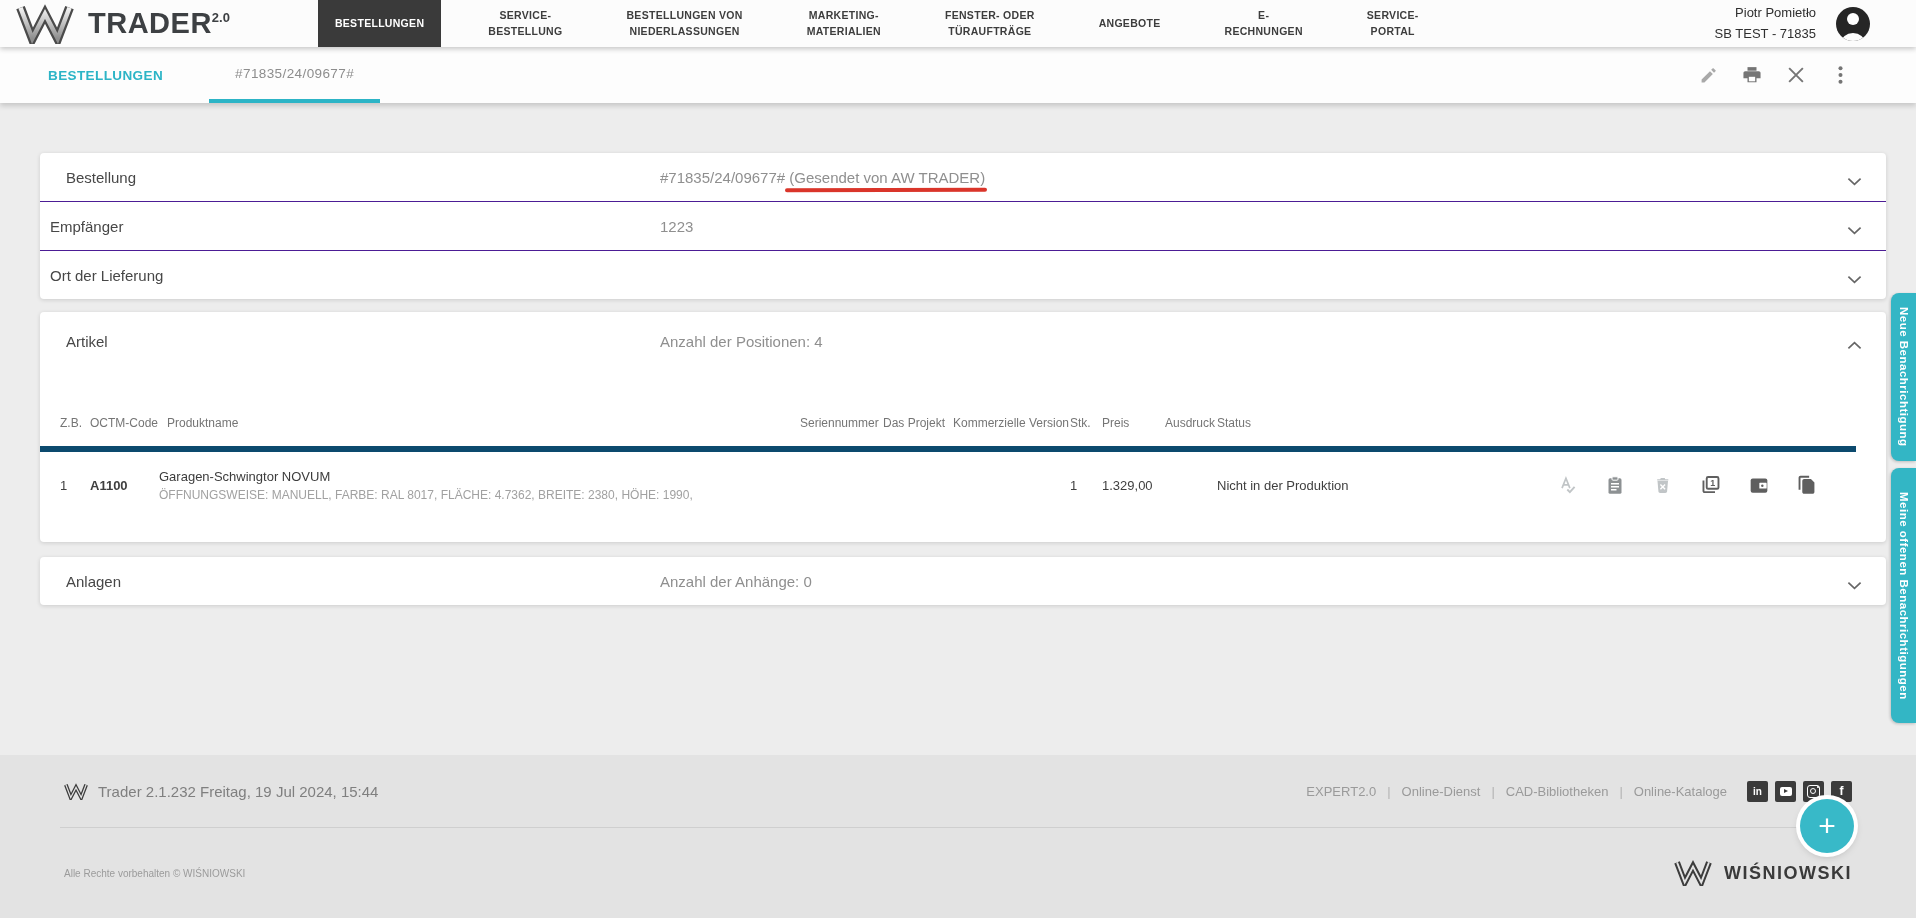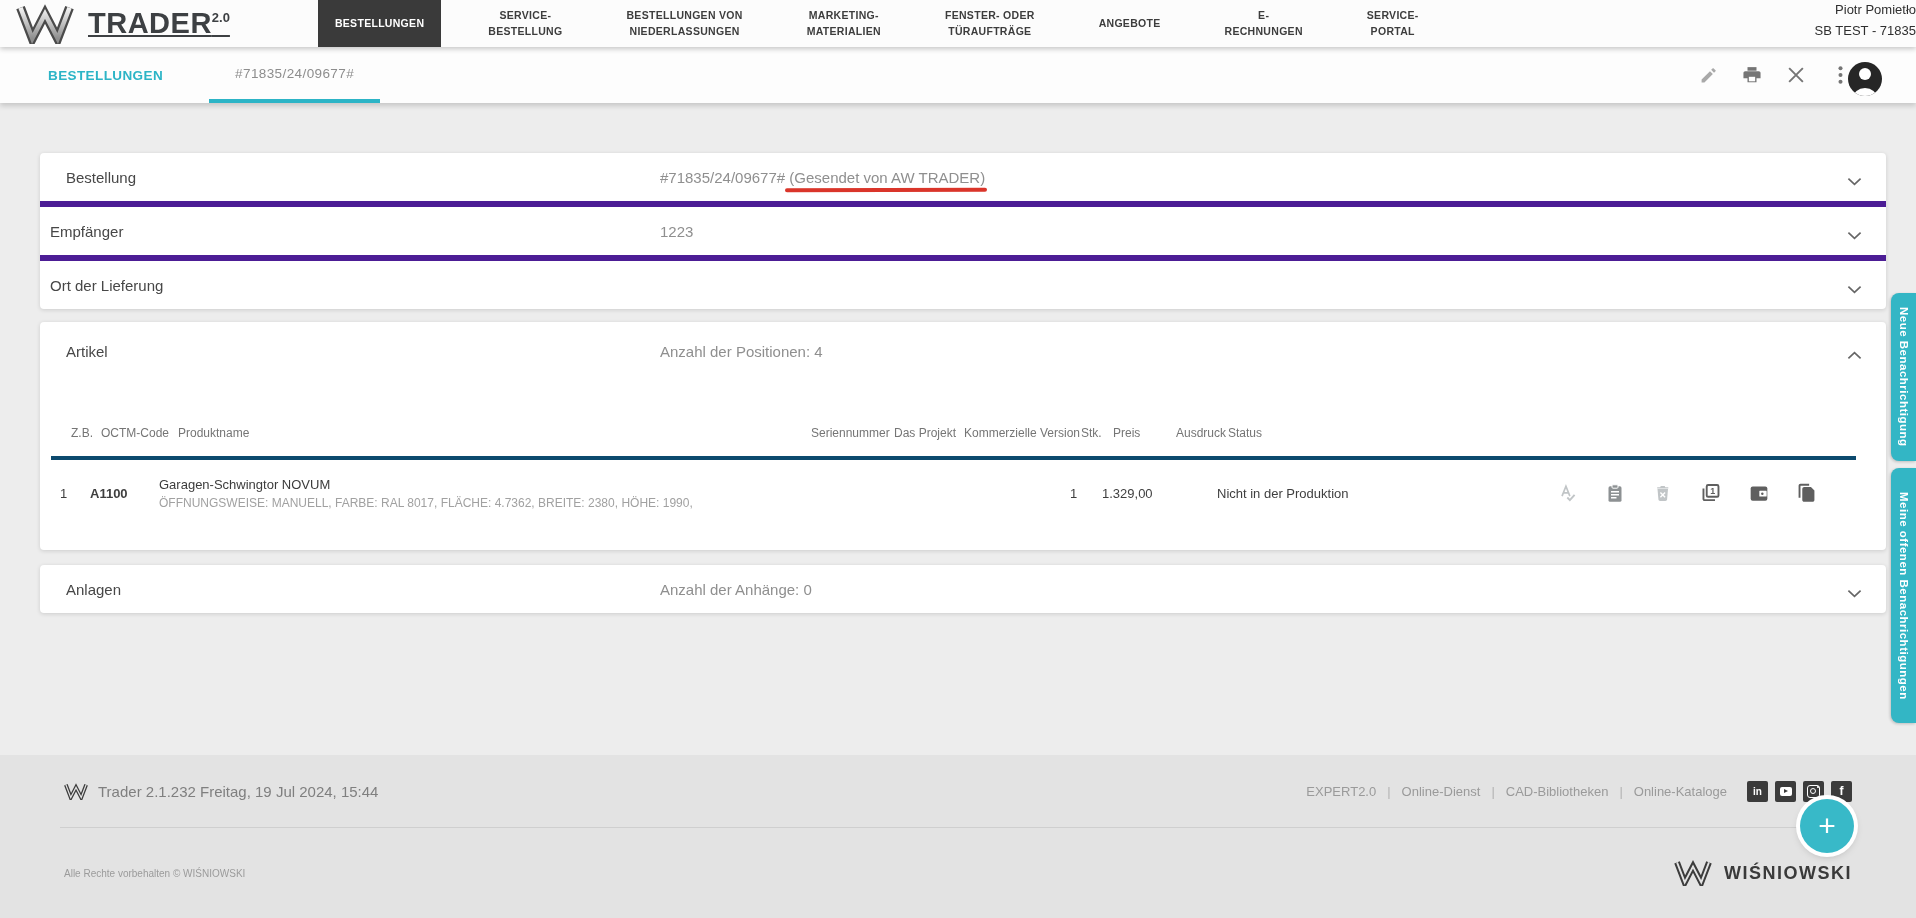--- a/index.html
+++ b/index.html
@@ -3,28 +3,28 @@
 <meta charset="utf-8">
 <style>
   html,body{margin:0;padding:0;}
   body{font-family:"Liberation Sans",sans-serif;background:#ededed;}
   .page{position:relative;width:1916px;height:918px;overflow:hidden;background:#ededed;}
 
   
   .topnav{position:absolute;top:0;left:0;right:0;height:47px;background:#fcfcfc;
           display:flex;align-items:stretch;box-shadow:0 2px 5px rgba(0,0,0,.22);z-index:30;}
   .logo{display:flex;align-items:center;padding-left:16px;gap:14px;cursor:pointer;}
-  .logo-text{font-size:29px;font-weight:700;color:#3d4043;letter-spacing:.5px;line-height:1;text-decoration:underline;}
+  .logo-text{font-size:29px;font-weight:700;color:#3d4043;letter-spacing:.5px;line-height:1;}
   .logo-text sup{font-size:13px;letter-spacing:0;}
   .nav-menu{display:flex;align-items:stretch;gap:30px;margin-left:88px;}
   .nav-item{display:flex;align-items:center;justify-content:center;text-align:center;
             padding:0 17px;font-size:10.5px;font-weight:700;color:#3d3d3d;letter-spacing:.3px;
             white-space:pre-line;line-height:1.5;cursor:pointer;}
   .nav-item.active{background:#3a3a3a;color:#fff;}
-  .user{margin-left:auto;display:flex;align-items:center;gap:20px;cursor:pointer;flex-direction:column;}
+  .user{margin-left:auto;display:flex;align-items:center;gap:20px;padding-right:46px;cursor:pointer;}
   .user-text{text-align:right;font-size:13px;color:#2f2f2f;line-height:1.6;}
   .avatar{width:34px;height:34px;border-radius:50%;background:#262626;position:relative;overflow:hidden;flex:none;}
   .avatar::before{content:"";position:absolute;left:50%;top:6px;width:12px;height:12px;margin-left:-6px;border-radius:50%;background:#fff;}
   .avatar::after{content:"";position:absolute;left:50%;bottom:-12px;width:24px;height:20px;margin-left:-12px;border-radius:50%;background:#fff;}
 
   
   .tabbar{position:absolute;top:47px;left:0;right:0;height:56px;background:#fdfdfd;
           box-shadow:0 3px 5px rgba(0,0,0,.16);display:flex;align-items:stretch;z-index:20;}
   .tab{display:flex;align-items:center;padding:0 26px;font-size:13.5px;letter-spacing:.4px;cursor:pointer;}
   .tab-orders{color:#2cb4c6;font-weight:700;margin-left:22px;}
@@ -36,30 +36,30 @@
 
   
   .content{position:absolute;top:103px;left:0;right:0;bottom:163px;background:#ededed;}
   .card{position:relative;background:#fff;border-radius:4px;margin-left:40px;width:1846px;
         box-shadow:0 1px 4px rgba(0,0,0,.14);}
   .card1{margin-top:50px;}
   .card2{margin-top:13px;padding-bottom:24px;}
   .card3{margin-top:15px;}
   .acc-row{position:relative;height:48px;display:flex;align-items:center;padding:0 26px;cursor:pointer;}
   .acc-row.tall{height:58px;}
-  .acc-row + .acc-row{border-top:6px solid #4c1d95;padding-left:10px;}
+  .acc-row + .acc-row{border-top:1px solid #4c1d95;padding-left:10px;}
   .acc-label{font-size:15px;color:#474747;}
   .acc-value{position:absolute;left:620px;font-size:15px;color:#8f8f8f;white-space:nowrap;}
   .acc-chevron{position:absolute;right:24px;top:50%;margin-top:-5px;color:#666;}
   .annotated{position:relative;}
   .annotated::after{content:"";position:absolute;left:-4px;right:-2px;bottom:-6px;height:4px;
                     background:#da352a;border-radius:3px;transform:rotate(-.2deg);}
 
   
-  .thead{position:relative;height:46px;margin:30px 30px 0 11px;border-bottom:4px solid #0c4a6e;}
+  .thead{position:relative;height:46px;margin:30px 30px 0 0;border-bottom:6px solid #0c4a6e;}
   .th{position:absolute;bottom:16px;font-size:12px;color:#757575;white-space:nowrap;}
   .trow{position:relative;height:66px;}
   .td{position:absolute;top:50%;transform:translateY(-50%);font-size:13px;color:#3f3f3f;white-space:nowrap;}
   .td.bold{font-weight:700;}
   .prod{position:absolute;left:119px;top:50%;transform:translateY(-50%);width:640px;}
   .prod-name{font-size:13px;color:#3c3c3c;}
   .prod-desc{font-size:12px;color:#a1a1a1;margin-top:4px;}
   .row-actions{position:absolute;left:1512px;top:50%;transform:translateY(-50%);
                display:flex;align-items:center;gap:19px;}
   .row-actions .icon-btn{width:29px;height:29px;}

